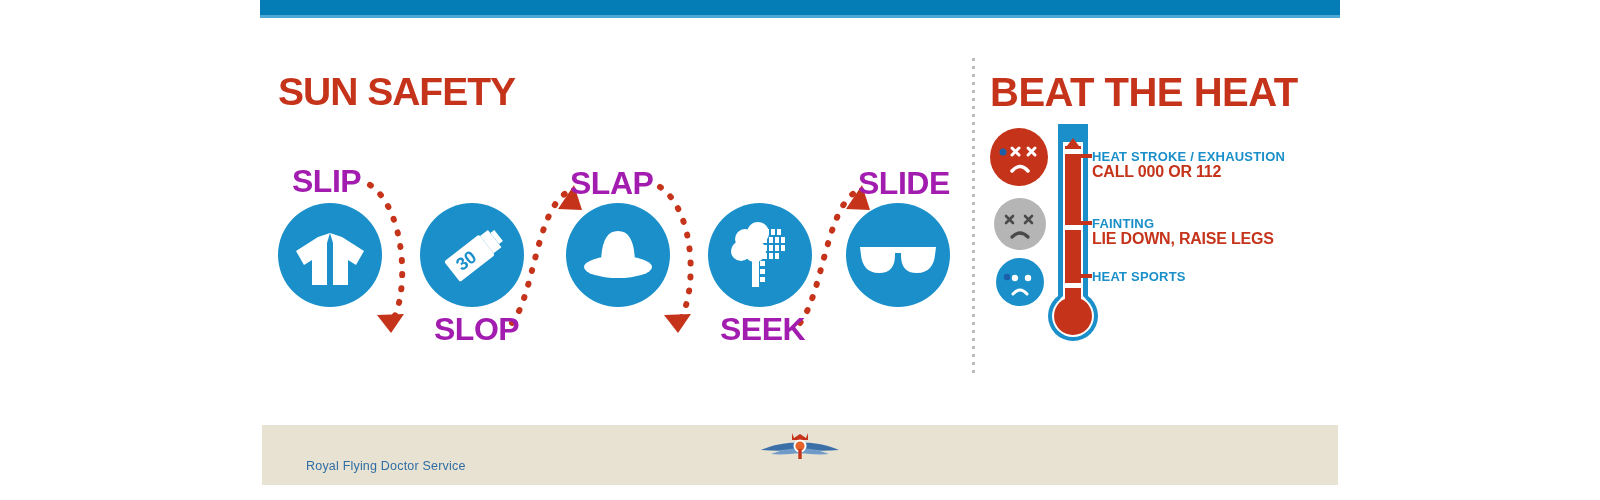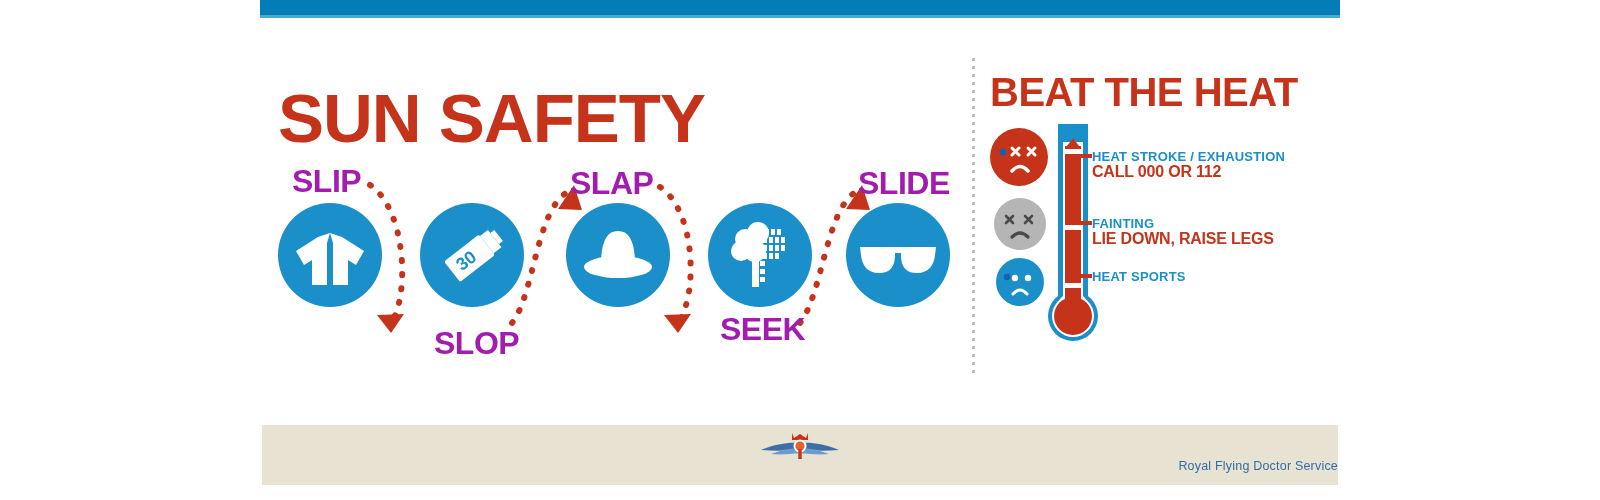--- a/index.html
+++ b/index.html
@@ -9,22 +9,22 @@
     overflow:hidden;position:relative;
   }
   #page{position:absolute;left:0;top:0;width:1600px;height:500px;background:#fff;}
 
   
   .topbar{position:absolute;left:260px;top:0px;width:1080px;height:18px;background:#047cb5;}
   .topbar .sheen{position:absolute;left:0;bottom:0;width:100%;height:3px;background:#4ba9d4;}
 
   
   .sunsafety-title{
-    position:absolute;left:278px;top:84px;
-    font-size:69px;font-weight:bold;color:#c5341a;
+    position:absolute;left:278px;top:72px;
+    font-size:39px;font-weight:bold;color:#c5341a;
     letter-spacing:-1px;line-height:1;
     font-family:"Liberation Sans", sans-serif;
   }
 
   .steps{position:absolute;left:278px;top:165px;width:680px;height:200px;}
 
   .circle{
     position:absolute;border-radius:50%;background:#1b8fc9;
   }
   .step-label{
@@ -58,21 +58,21 @@
     position:absolute;font-size:16px;font-weight:bold;color:#c5341a;
     letter-spacing:-0.2px;white-space:nowrap;line-height:1;
   }
 
   
   .footer{
     position:absolute;left:262px;top:425px;width:1076px;height:60px;
     background:#e8e2d3;
   }
   .footer-logo-text{
-    position:absolute;left:0;right:0;top:34px;text-align:right;
+    position:absolute;left:0;right:0;top:34px;text-align:left;
     font-size:12.5px;color:#2f6ea5;letter-spacing:0.2px;
     font-family:"Liberation Sans", sans-serif;
     padding-left:44px;
   }
 </style>
 </head>
 <body>
 
 <div id="page">
 
@@ -112,21 +112,21 @@
     <div class="circle" style="left:142px;top:38px;width:104px;height:104px;">
       <svg width="104" height="104" viewBox="0 0 104 104">
         <g transform="rotate(-38 52 52)">
           <rect x="26" y="40" width="44" height="26" rx="2" fill="#ffffff"></rect>
           <rect x="70" y="42" width="10" height="22" fill="#ffffff"></rect>
           <rect x="80" y="46" width="5" height="14" fill="#ffffff"></rect>
           <text x="44" y="59" font-family="Liberation Sans, sans-serif" font-size="18" font-weight="bold" fill="#1b8fc9" text-anchor="middle">30</text>
         </g>
       </svg>
     </div>
-    <div class="step-label" style="left:156px;top:162px;">SLOP</div>
+    <div class="step-label" style="left:156px;top:148px;">SLOP</div>
 
     <div class="step-label" style="left:292px;top:2px;">SLAP</div>
     <div class="circle" style="left:288px;top:38px;width:104px;height:104px;">
       <svg width="104" height="104" viewBox="0 0 104 104">
         <g fill="#ffffff">
           <path d="M35 62 C35 40 40 28 52 28 C64 28 69 40 69 62 Z"></path>
           <ellipse cx="52" cy="64" rx="34" ry="11"></ellipse>
         </g>
       </svg>
     </div>

